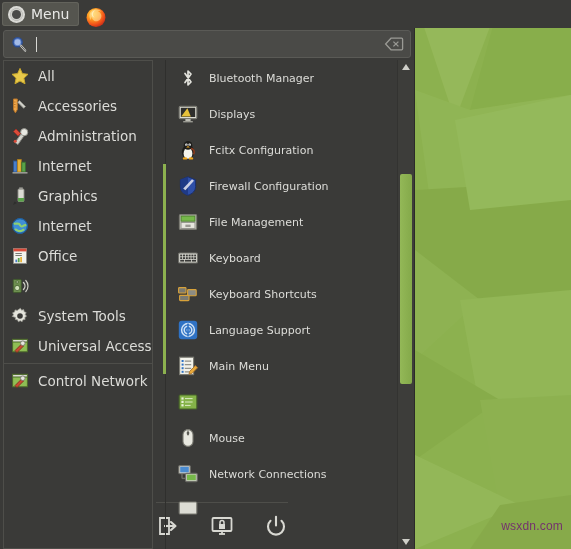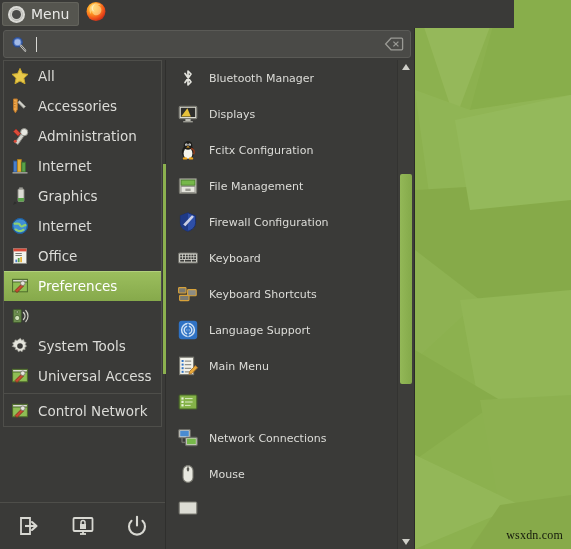--- a/index.html
+++ b/index.html
@@ -13,32 +13,32 @@
 
   
   #desktop {
     position:absolute; inset:0;
     background:#8cb14f;
     overflow:hidden;
   }
   #desktop svg { position:absolute; inset:0; width:571px; height:549px; display:block; }
 
   #watermark {
-    position:absolute; right:8px; bottom:6px;
-    font-size:12px; color:#000000;
-    font-family:Liberation Serif, serif;
+    position:absolute; right:8px; bottom:16px;
+    font-size:12px; color:#701a75;
+    font-family:Liberation Sans, sans-serif;
     letter-spacing:.2px;
     opacity:.85;
   }
 
   
   #panel {
-    position:absolute; left:0; top:0; width:514px; height:28px;
+    position:absolute; left:0; top:0; width:571px; height:28px;
     background:#3a3a38;
-    display:flex; align-items:flex-start;
+    display:flex; align-items:flex-end;
     z-index:20;
   }
   .panel-btn {
     height:24px; margin:2px 0 2px 2px;
     display:flex; align-items:center; gap:6px;
     padding:0 10px 0 6px;
     border-radius:3px;
     color:#e8e8e6;
     font-size:14px;
   }
@@ -86,21 +86,21 @@
   #caret {
     width:1px; height:15px; background:#d8d8d4;
   }
   .search-text { color:#c8c8c4; font-size:13px; margin-left:2px; }
 
   #panes { flex:1; display:flex; min-height:0; }
 
   
   #sidebar {
     width:165px; flex:0 0 165px;
-    display:flex; flex-direction:column;
+    display:flex; flex-direction:row;
     min-height:0;
   }
   #cat-box {
     margin:0 3px;
     border:1px solid #4e4e4a;
     background:#3a3a38;
     flex:0 0 auto;
   }
   .cat {
     height:30px;
@@ -304,29 +304,20 @@
             <rect x="3.5" y="2.6" width="13" height="2.8" fill="#d94b3a"></rect>
             <rect x="5.4" y="7" width="6.4" height="1" fill="#7a7a74"></rect>
             <rect x="5.4" y="9" width="6.4" height="1" fill="#7a7a74"></rect>
             <rect x="5.4" y="13.6" width="1.8" height="2.6" fill="#4a7ec9"></rect>
             <rect x="7.8" y="12" width="1.8" height="4.2" fill="#5aa34a"></rect>
             <rect x="10.2" y="11" width="1.8" height="5.2" fill="#e8b33a"></rect>
           </svg>
           <span>Office</span>
         </div>
 
-        <div class="cat selected">
-          <svg class="ic" viewBox="0 0 20 20">
-            <rect x="2.6" y="3.4" width="14.8" height="12.4" fill="#8fbe54" stroke="#4d6b2b" stroke-width="1"></rect>
-            <rect x="2.6" y="3.4" width="14.8" height="2.6" fill="#dcdcd4" stroke="#4d6b2b" stroke-width="1"></rect>
-            <path d="M5 14.6l6.6-6.6 2 2-6.6 6.6z" fill="#c94a32" stroke="#7e2b1c" stroke-width="0.8"></path>
-            <circle cx="12.8" cy="7.2" r="2.3" fill="#e6e6de" stroke="#7a7a72" stroke-width="0.9"></circle>
-          </svg>
-          <span>Preferences</span>
-        </div>
 
         <div class="cat">
           <svg class="ic" viewBox="0 0 20 20">
             <rect x="3.2" y="3.4" width="8" height="13.2" rx="1" fill="#6d8f4f" stroke="#3f5a2b" stroke-width="0.9"></rect>
             <circle cx="7.2" cy="12" r="2.6" fill="#cfe0b8" stroke="#3f5a2b" stroke-width="0.8"></circle>
             <circle cx="7.2" cy="6" r="1.2" fill="#cfe0b8" stroke="#3f5a2b" stroke-width="0.8"></circle>
             <path d="M13.5 6.5a5 5 0 0 1 0 7" fill="none" stroke="#cfcfc6" stroke-width="1.4" stroke-linecap="round"></path>
             <path d="M15.8 4.5a8 8 0 0 1 0 11" fill="none" stroke="#cfcfc6" stroke-width="1.2" stroke-linecap="round"></path>
           </svg>
         </div>
@@ -419,35 +410,35 @@
             <polygon points="11,7 12.9,8.4 9.1,8.4" fill="#f0a81e"></polygon>
             <ellipse cx="8" cy="19.4" rx="2.3" ry="1.2" fill="#f0a81e"></ellipse>
             <ellipse cx="14" cy="19.4" rx="2.3" ry="1.2" fill="#f0a81e"></ellipse>
             <path d="M14.6 9.5c2.2 1.2 3 3.4 2.2 5.2" fill="none" stroke="#8a3a1c" stroke-width="1.6" stroke-linecap="round"></path>
           </svg>
           <span>Fcitx Configuration</span>
         </div>
 
         <div class="app">
           <svg class="ic" viewBox="0 0 22 22">
+            <path d="M11 1.8l7.6 3v6.6c0 4.6-3.3 7.6-7.6 8.8-4.3-1.2-7.6-4.2-7.6-8.8V4.8z" fill="#2e4fa8" stroke="#1b2f6b" stroke-width="1"></path>
+            <path d="M11 1.8v18.4c-4.3-1.2-7.6-4.2-7.6-8.8V4.8z" fill="#1f3a86"></path>
+            <path d="M6.2 13.4L15 4.2l2 1.6-8.6 9.4z" fill="#e8e8f2" opacity=".85"></path>
+          </svg>
+          <span>Firewall Configuration</span>
+        </div>
+
+        <div class="app">
+          <svg class="ic" viewBox="0 0 22 22">
             <rect x="2.4" y="3.6" width="17.2" height="14.8" rx="1.2" fill="#cfcfc6" stroke="#7a7a72" stroke-width="1.1"></rect>
             <rect x="4" y="5" width="14" height="5.2" fill="#76b84a" stroke="#4a7a2d" stroke-width="0.9"></rect>
             <rect x="4" y="11.4" width="14" height="6" fill="#e6e6de" stroke="#8d8d86" stroke-width="0.9"></rect>
             <rect x="8.4" y="13.6" width="5.2" height="2.4" fill="#9a9a92"></rect>
           </svg>
           <span>File Management</span>
-        </div>
-
-        <div class="app">
-          <svg class="ic" viewBox="0 0 22 22">
-            <path d="M11 1.8l7.6 3v6.6c0 4.6-3.3 7.6-7.6 8.8-4.3-1.2-7.6-4.2-7.6-8.8V4.8z" fill="#2e4fa8" stroke="#1b2f6b" stroke-width="1"></path>
-            <path d="M11 1.8v18.4c-4.3-1.2-7.6-4.2-7.6-8.8V4.8z" fill="#1f3a86"></path>
-            <path d="M6.2 13.4L15 4.2l2 1.6-8.6 9.4z" fill="#e8e8f2" opacity=".85"></path>
-          </svg>
-          <span>Firewall Configuration</span>
         </div>
 
         <div class="app">
           <svg class="ic" viewBox="0 0 22 22">
             <rect x="1.6" y="6" width="18.8" height="10" rx="1" fill="#d8d8d0" stroke="#6e6e68" stroke-width="1.1"></rect>
             <g fill="#3a3a38">
               <rect x="3.2" y="7.6" width="2" height="1.8"></rect>
                 <rect x="6" y="7.6" width="2" height="1.8"></rect>
               <rect x="8.8" y="7.6" width="2" height="1.8"></rect>
                 <rect x="11.6" y="7.6" width="2" height="1.8"></rect>
@@ -518,42 +509,42 @@
             <g fill="#dceac4">
               <rect x="8" y="7.1" width="7.6" height="1"></rect>
               <rect x="8" y="10.5" width="7.6" height="1"></rect>
               <rect x="8" y="13.9" width="5.6" height="1"></rect>
             </g>
           </svg>
         </div>
 
         <div class="app">
           <svg class="ic" viewBox="0 0 22 22">
+            <rect x="6" y="2.6" width="10" height="16.8" rx="5" fill="#e8e8e0" stroke="#7a7a72" stroke-width="1.1"></rect>
+            <path d="M6 2.6h5v7H6z" fill="#c8c8c0" opacity="0"></path>
+            <line x1="11" y1="3.2" x2="11" y2="8.6" stroke="#7a7a72" stroke-width="1"></line>
+            <rect x="9.8" y="4.4" width="2.4" height="3.6" rx="1.2" fill="#5a5a54"></rect>
+          </svg>
+          <span>Mouse</span>
+        </div>
+
+        <div class="app">
+          <svg class="ic" viewBox="0 0 22 22">
             <rect x="1.8" y="2.6" width="11.4" height="8.2" rx="1" fill="#dcdcd4" stroke="#6e6e68" stroke-width="1.1"></rect>
             <rect x="3.2" y="3.8" width="8.6" height="5.6" fill="#4a8bd0"></rect>
             <rect x="8.6" y="10.4" width="11.6" height="8.2" rx="1" fill="#cfcfc6" stroke="#6e6e68" stroke-width="1.1"></rect>
             <rect x="10" y="11.6" width="8.8" height="5.6" fill="#76b84a"></rect>
             <line x1="5" y1="11" x2="5" y2="15.4" stroke="#6e6e68" stroke-width="1.4"></line>
             <line x1="5" y1="15.4" x2="9" y2="15.4" stroke="#6e6e68" stroke-width="1.4"></line>
           </svg>
           <span>Network Connections</span>
         </div>
 
         <div class="app">
           <svg class="ic" viewBox="0 0 22 22">
-            <rect x="6" y="2.6" width="10" height="16.8" rx="5" fill="#e8e8e0" stroke="#7a7a72" stroke-width="1.1"></rect>
-            <path d="M6 2.6h5v7H6z" fill="#c8c8c0" opacity="0"></path>
-            <line x1="11" y1="3.2" x2="11" y2="8.6" stroke="#7a7a72" stroke-width="1"></line>
-            <rect x="9.8" y="4.4" width="2.4" height="3.6" rx="1.2" fill="#5a5a54"></rect>
-          </svg>
-          <span>Mouse</span>
-        </div>
-
-        <div class="app">
-          <svg class="ic" viewBox="0 0 22 22">
             <rect x="2.2" y="3" width="17.6" height="12" rx="1" fill="#dcdcd4" stroke="#7a7a72" stroke-width="1.1"></rect>
           </svg>
           <span></span>
         </div>
 
       </div>
 
       <div id="scrollbar">
         <div class="sb-arrow">
           <svg width="10" height="8" viewBox="0 0 10 8">

